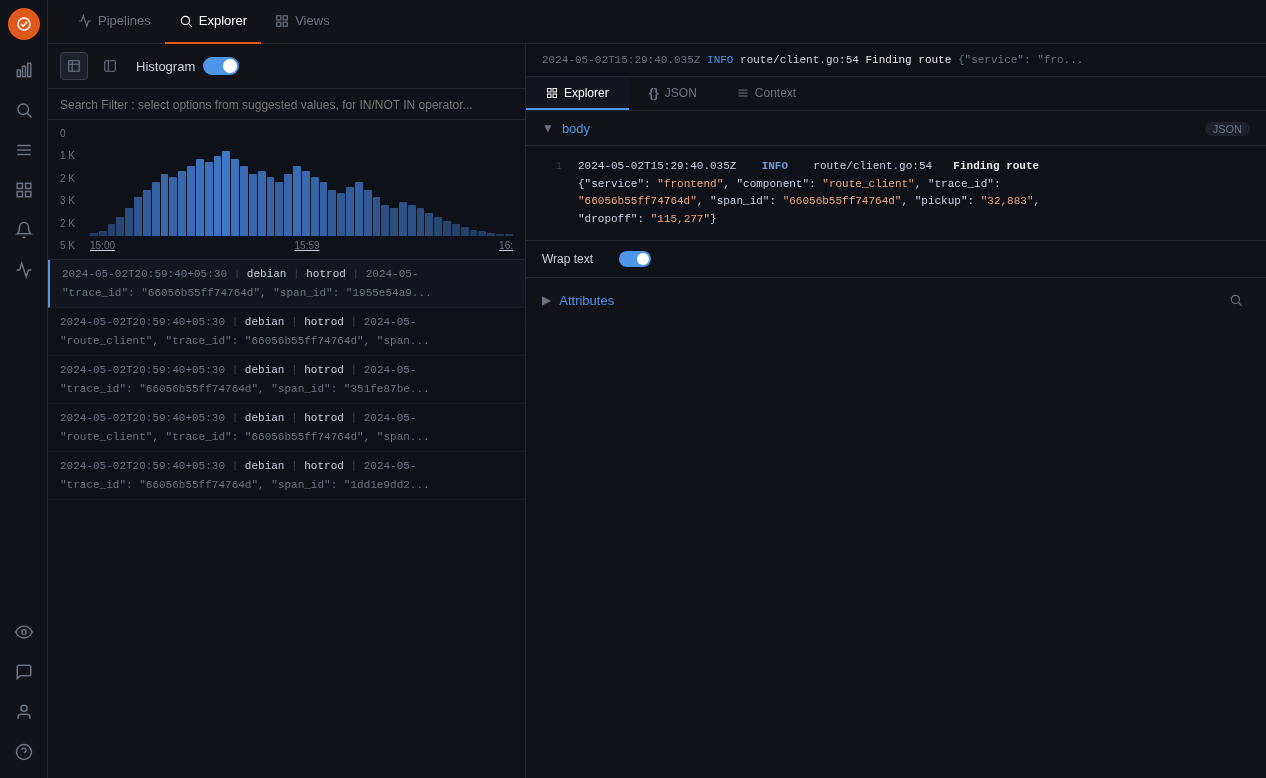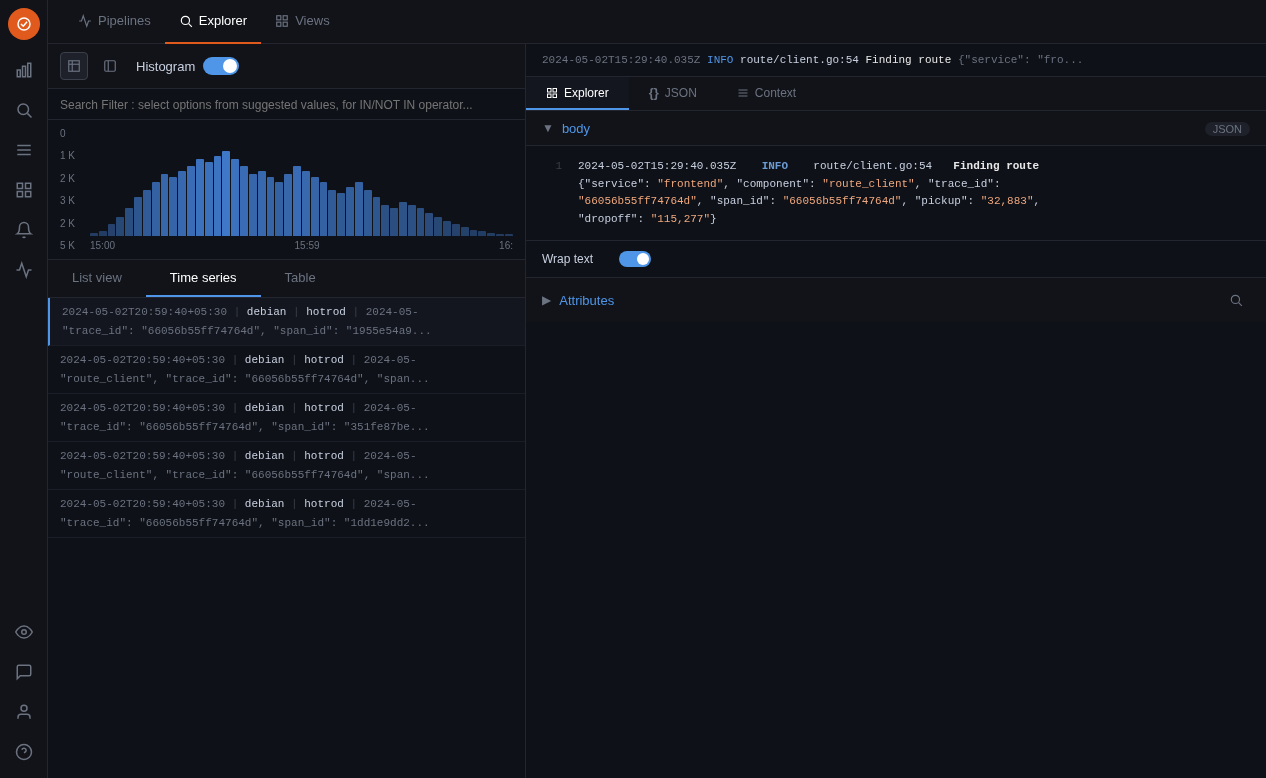--- a/index.html
+++ b/index.html
@@ -572,21 +572,21 @@
       <div class="histogram-area">
         <div style="display:flex; height:100%;">
           <div class="histogram-y-labels">
             <span>5 K</span>
             <span>2 K</span>
             <span>3 K</span>
             <span>2 K</span>
             <span>1 K</span>
             <span>0</span>
           </div>
-          <div style="flex:1; display:flex; flex-direction:column;">
+          <div style="flex:1; display:flex; flex-direction:column;text-decoration:underline;">
             <div class="histogram-bars" id="hist-bars">
                 <div class="hbar" style="height: 3.09091px; background: rgba(63, 120, 200, 0.424);"></div>
                 <div class="hbar" style="height: 4.63636px; background: rgba(63, 120, 200, 0.43);"></div>
                 <div class="hbar" style="height: 12.3636px; background: rgba(63, 120, 200, 0.486);"></div>
                 <div class="hbar" style="height: 18.5455px; background: rgba(63, 120, 200, 0.53);"></div>
                 <div class="hbar" style="height: 27.8182px; background: rgba(63, 120, 200, 0.596);"></div>
                 <div class="hbar" style="height: 38.6364px; background: rgba(63, 120, 200, 0.675);"></div>
                 <div class="hbar" style="height: 46.3636px; background: rgba(63, 120, 200, 0.725);"></div>
                 <div class="hbar" style="height: 54.0909px; background: rgba(63, 120, 200, 0.78);"></div>
                 <div class="hbar" style="height: 61.8182px; background: rgba(63, 120, 200, 0.835);"></div>
@@ -632,31 +632,20 @@
               </div>
             <div class="histogram-xlabels">
               <span>15:00</span>
               <span>15:59</span>
               <span>16:</span>
             </div>
           </div>
         </div>
       </div>
 
-      <div class="view-tabs">
-        <div class="view-tab">
-          <span>List view</span>
-        </div>
-        <div class="view-tab active">
-          <span>Time series</span>
-        </div>
-        <div class="view-tab">
-          <span>Table</span>
-        </div>
-      </div>
 
       <div class="log-list" id="log-list">
           <div class="log-entry selected">
     <div>
       <span class="log-time">2024-05-02T20:59:40+05:30</span>
       <span style="color:#3a3f4a;"> | </span>
       <span class="log-host">debian</span>
       <span style="color:#3a3f4a;"> | </span>
       <span class="log-app">hotrod</span>
       <span style="color:#3a3f4a;"> | </span>

